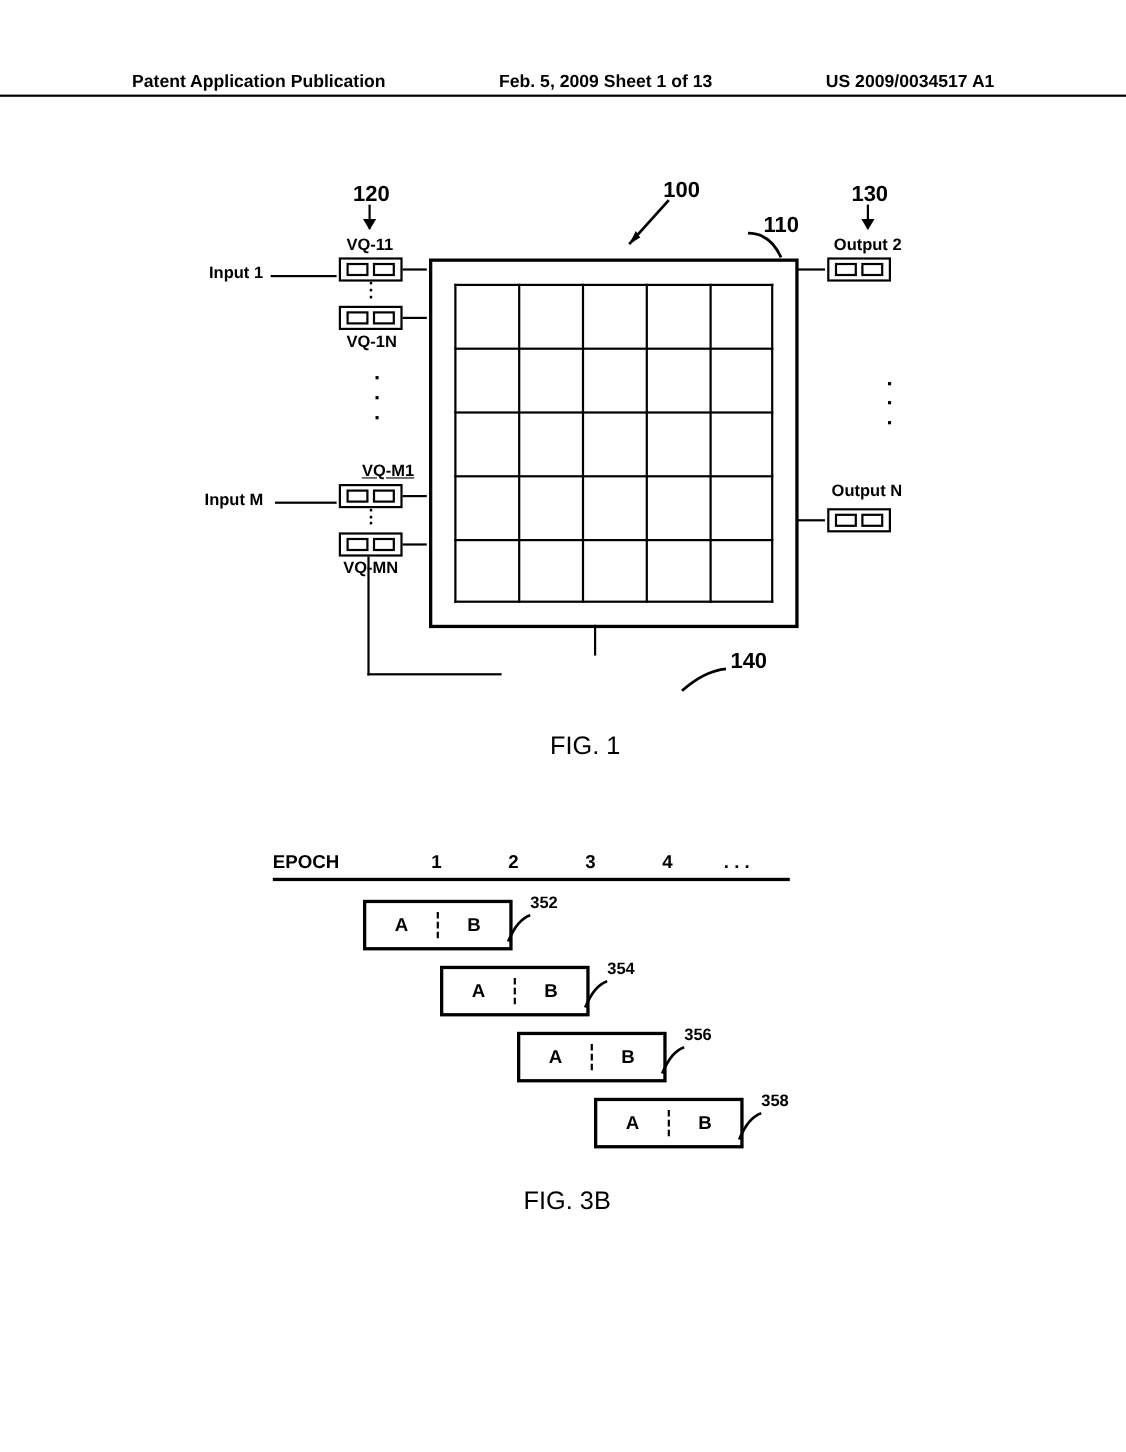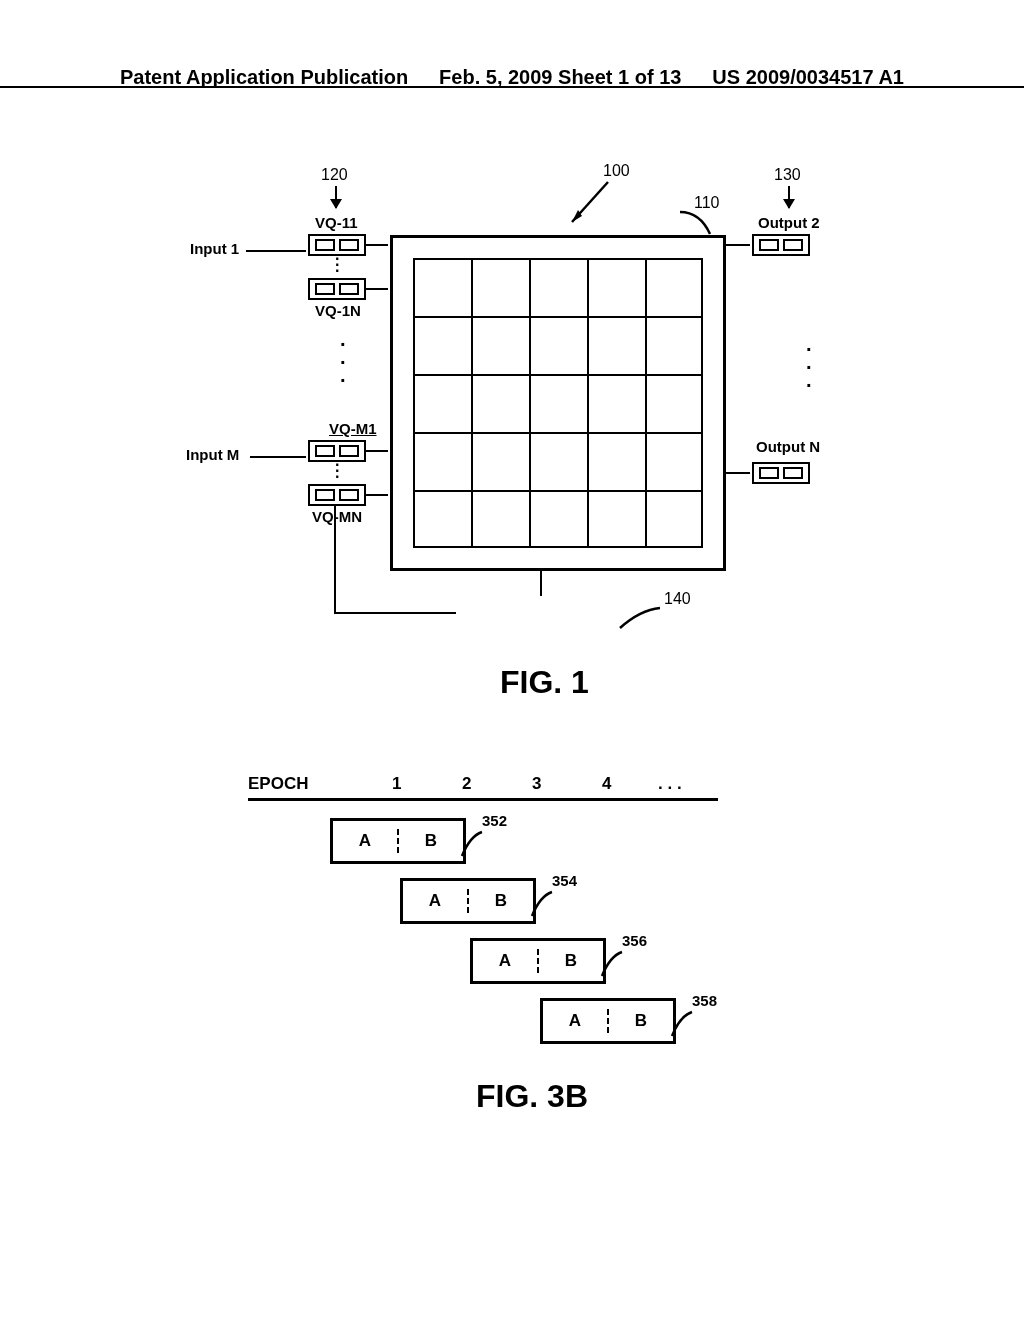--- a/index.html
+++ b/index.html
@@ -14,37 +14,37 @@
     position: relative;
     background: #fff;
   }
   .header {
     position: absolute;
     top: 66px;
     left: 0;
     right: 0;
     display: flex;
     justify-content: space-between;
-    font-size: 20px;
+    font-size: 16px;
     font-weight: bold;
     padding: 0 120px 0 120px;
     border-bottom: 2px solid #000;
     height: 20px;
   }
   .fig {
     position: absolute;
     left: 120px;
     top: 140px;
     width: 790px;
     height: 1100px;
   }
   .abs { position: absolute; }
-  .lbl { font-weight: normal; font-size: 16px; white-space: nowrap; }
+  .lbl { font-weight: bold; font-size: 20px; white-space: nowrap; }
   .small { font-size: 15px; font-weight: bold; white-space: nowrap; }
-  .figcaption { font-weight: bold; font-size: 32px; }
+  .figcaption { font-weight: normal; font-size: 23px; }
   
   .crossbar {
     position: absolute;
     border: 3px solid #000;
     width: 330px;
     height: 330px;
     left: 270px;
     top: 95px;
   }
   .grid {

